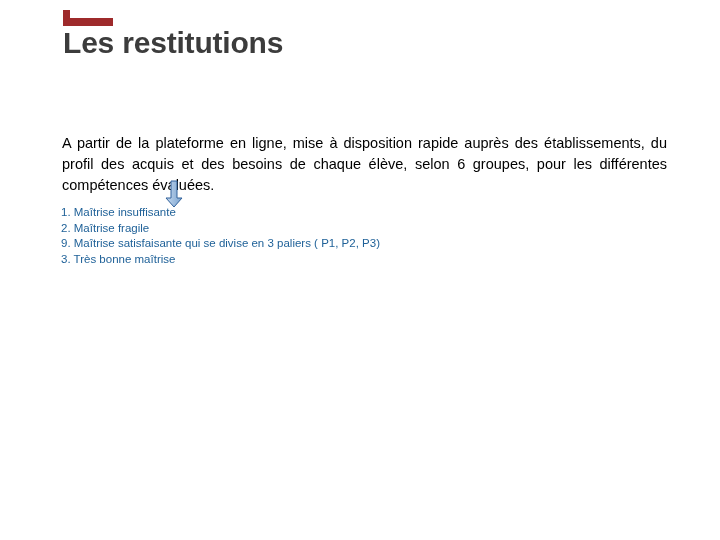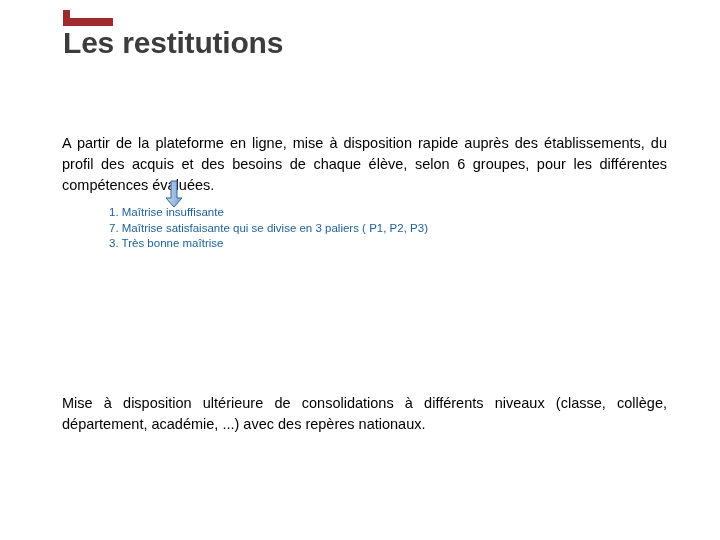--- a/index.html
+++ b/index.html
@@ -96,21 +96,20 @@
     width: 520px;
     margin: 0;
     padding: 0;
     list-style: none;
     color: #1F6198;
     font-size: 11.5px;
     line-height: 15.5px;
   }
   .degree-list li {
     white-space: nowrap;
-    margin-left: 48px;
   }
 
   
   .footer {
     position: absolute;
     left: 0;
     top: 486px;
     width: 720px;
     height: 54px;
   }
@@ -138,26 +137,26 @@
           <stop offset="45%" stop-color="#A3C0E0"></stop>
           <stop offset="100%" stop-color="#7AA3CF"></stop>
         </linearGradient>
       </defs>
       <polygon points="7,1 13,1 13,18 18,18 10,27 2,18 7,18" fill="url(#arrGrad)" stroke="#31619B" stroke-width="1"></polygon>
     </svg>
   </div>
 
   <ul class="degree-list">
     <li>1. Maîtrise insuffisante</li>
-    <li>7. Maîtrise satisfaisante qui se divise en 3 paliers ( P1, P2, P3)</li>
+    <li>2. Maîtrise fragile</li>
+    <li>9. Maîtrise satisfaisante qui se divise en 3 paliers ( P1, P2, P3)</li>
     <li>3. Très bonne maîtrise</li>
   </ul>
 
 
-  <p class="para p3">Mise à disposition ultérieure de consolidations à différents niveaux (classe, collège, département, académie, ...) avec des repères nationaux.</p>
 
   <div class="footer">
 
     
     
 
     
     
 
     

